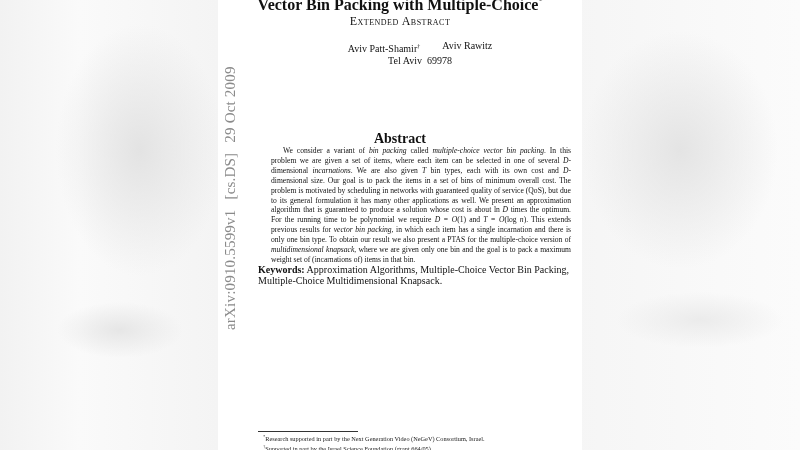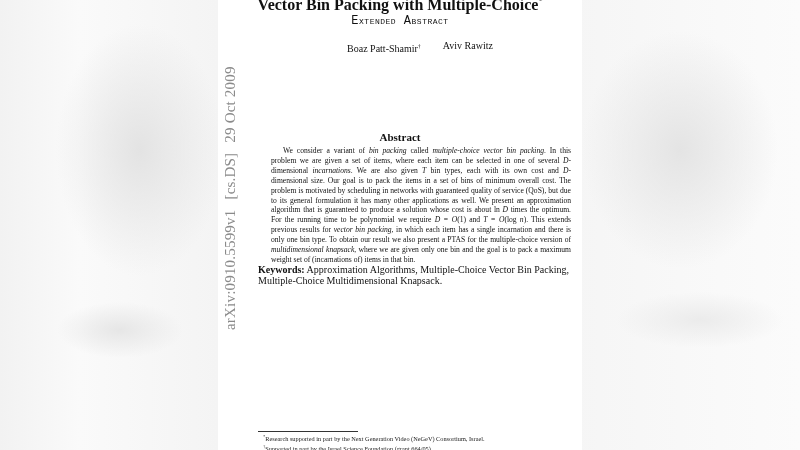--- a/index.html
+++ b/index.html
@@ -44,41 +44,41 @@
       position: absolute; left: 218px; width: 364px; top: -4px;
       text-align: center;
       font-family: "Liberation Serif", serif;
       font-weight: bold;
       font-size: 16px;
     }
     .title sup { font-size: 8px; font-weight: normal; }
     .subtitle {
       position: absolute; left: 218px; width: 364px; top: 14px;
       text-align: center;
-      font-family: Liberation Mono, monospace;
+      font-family: Liberation Serif, serif;
       font-size: 12px;
       font-variant: small-caps;
       letter-spacing: 0.5px;
     }
     .authors {
       position: absolute; left: 330px; width: 180px; top: 40px;
       text-align: center;
       font-family: "Liberation Serif", serif;
       font-size: 10px;
       line-height: 12px;
     }
     .authors .row { display: flex; justify-content: center; gap: 22px; }
     .authors .email { font-family: "Liberation Mono", monospace; font-size: 7.5px; gap: 8px; }
     .authors sup { font-size: 6px; }
     .abstract-head {
       position: absolute; left: 218px; width: 364px; top: 131px;
       text-align: center;
       font-family: "Liberation Serif", serif;
       font-weight: bold;
-      font-size: 11px;
+      font-size: 14px;
     }
     .abstract-body {
       position: absolute; left: 263px; width: 300px; top: 138px;
       font-family: "Liberation Serif", serif;
       font-size: 7.6px;
       line-height: 9.9px;
       text-align: justify;
       text-indent: 12px;
       margin: 8px;
     }
@@ -110,23 +110,24 @@
 <div class="page"></div>
 
 <div class="arxiv-stamp"><span>arXiv:0910.5599v1</span><span>[cs.DS]</span><span>29 Oct 2009</span></div>
 
 <div class="title"><span>Vector Bin Packing with Multiple-Choice</span><sup>*</sup></div>
 
 <div class="subtitle">Extended Abstract</div>
 
 <div class="authors">
   <div class="row">
-    <span><span>Boaz Patt-Shamir</span><sup>†</sup></span>
+    <span><span>Aviv Patt-Shamir</span><sup>†</sup></span>
     <span>Aviv Rawitz</span>
   </div>
+  <div style="white-space:pre">Tel Aviv  69978</div>
 </div>
 
 <div class="abstract-head">Abstract</div>
 <p class="abstract-body" id="abstract-body"><span>We consider a variant of </span><i>bin packing</i><span> called </span><i>multiple-choice vector bin packing</i><span>. In this problem we are given a set of items, where each item can be selected in one of several </span><i>D</i><span>-dimensional </span><i>incarnations</i><span>. We are also given </span><i>T</i><span> bin types, each with its own cost and </span><i>D</i><span>-dimensional size. Our goal is to pack the items in a set of bins of minimum overall cost. The problem is motivated by scheduling in networks with guaranteed quality of service (QoS), but due to its general formulation it has many other applications as well. We present an approximation algorithm that is guaranteed to produce a solution whose cost is about ln </span><i>D</i><span> times the optimum. For the running time to be polynomial we require </span><i>D = O</i><span>(1) and </span><i>T = O</i><span>(log </span><i>n</i><span>). This extends previous results for </span><i>vector bin packing</i><span>, in which each item has a single incarnation and there is only one bin type. To obtain our result we also present a PTAS for the multiple-choice version of </span><i>multidimensional knapsack</i><span>, where we are given only one bin and the goal is to pack a maximum weight set of (incarnations of) items in that bin.</span></p>
 
 <div class="keywords"><b>Keywords:</b><span> Approximation Algorithms, Multiple-Choice Vector Bin Packing, Multiple-Choice Multidimensional Knapsack.</span></div>
 
 <div class="fn-rule"></div>
 <div class="footnotes">
   <div><sup>*</sup><span>Research supported in part by the Next Generation Video (NeGeV) Consortium, Israel.</span></div>

